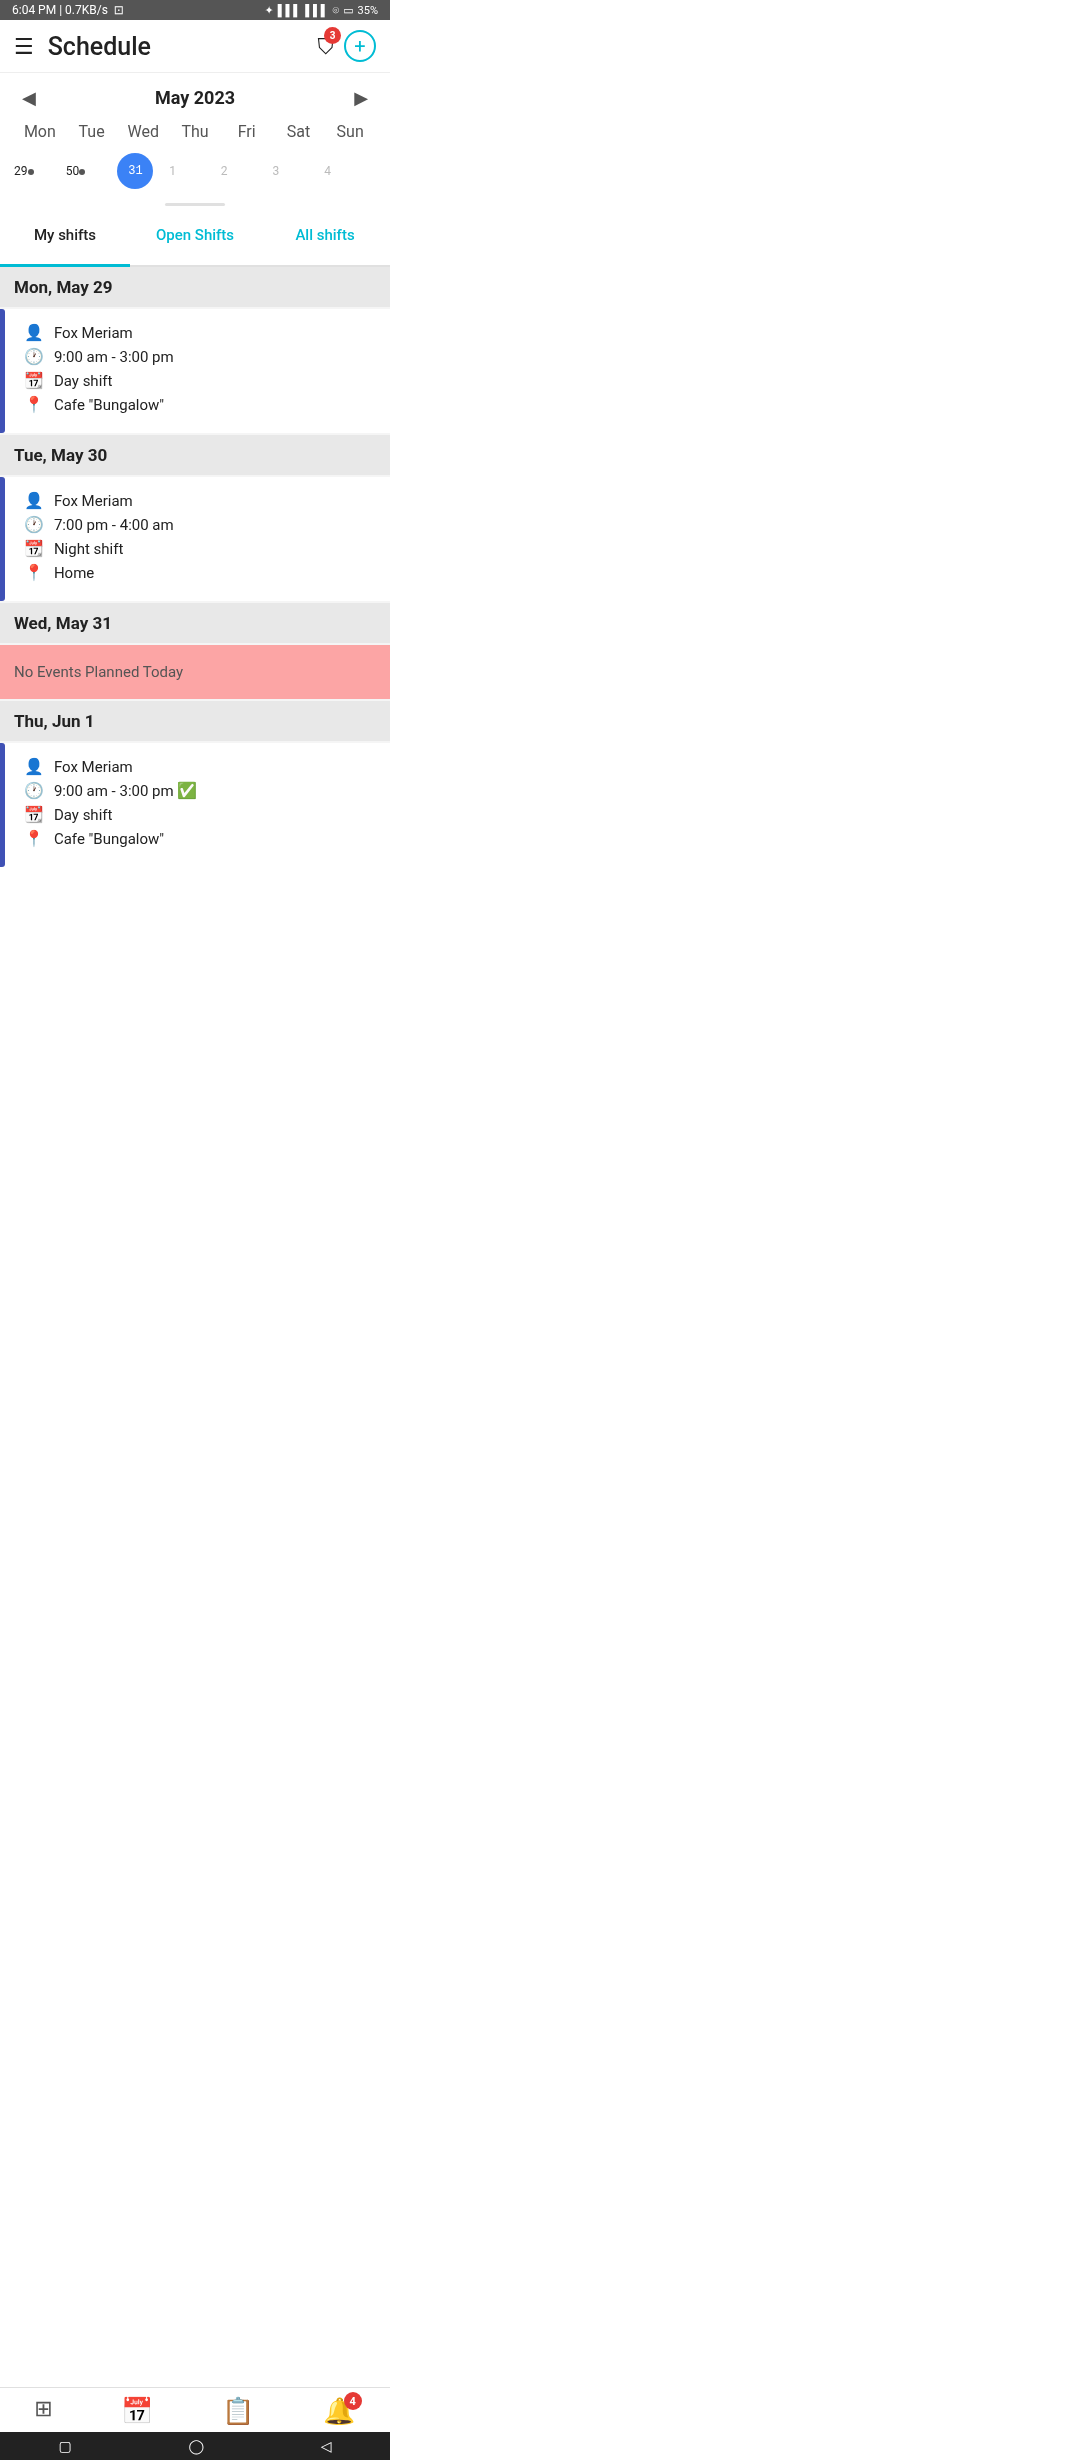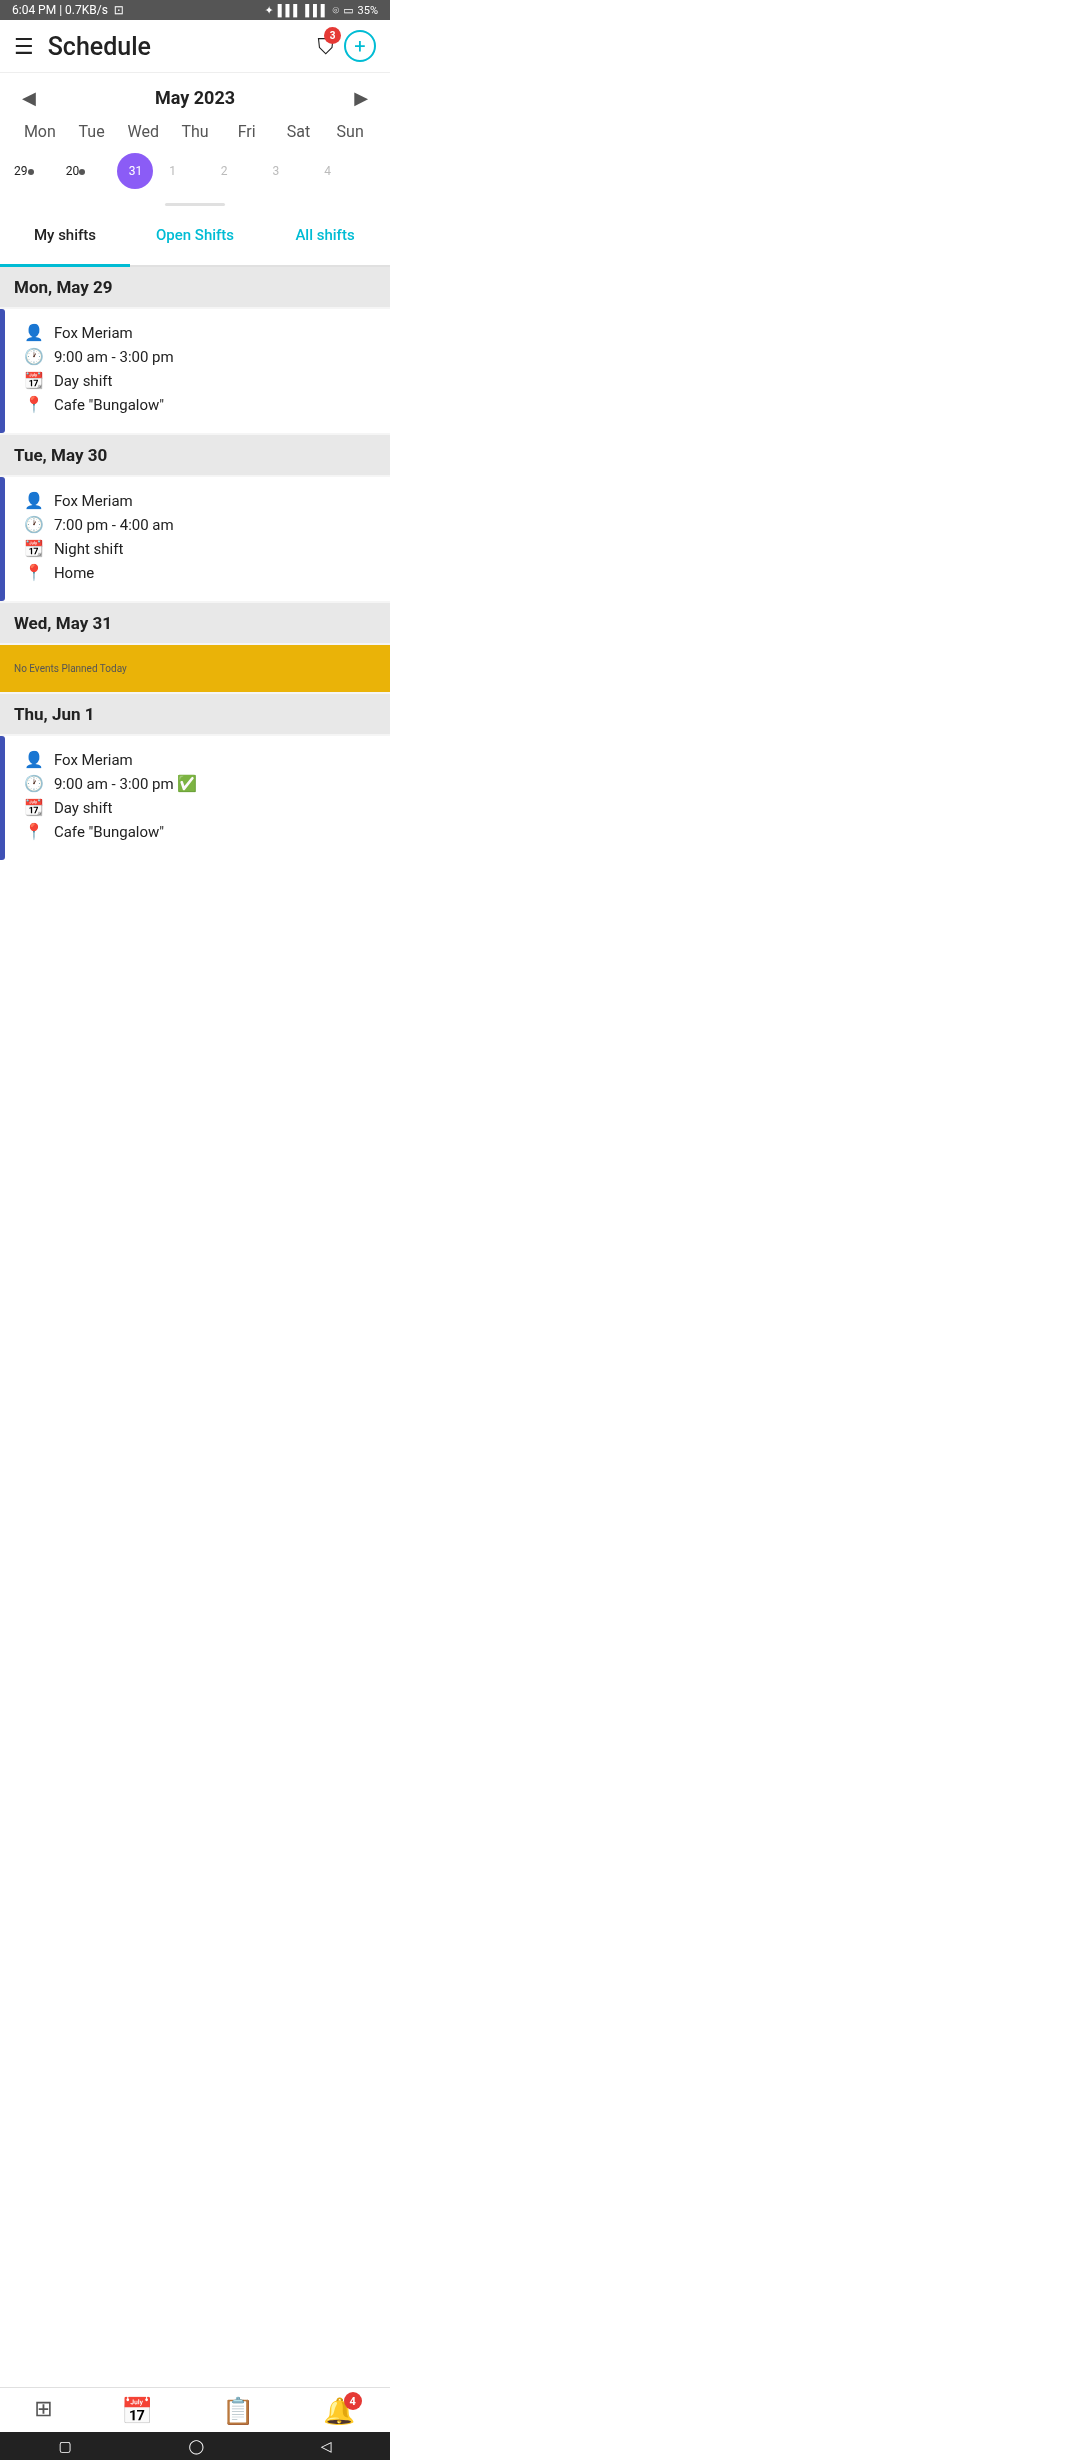--- a/index.html
+++ b/index.html
@@ -90,25 +90,25 @@
       text-align: center;
     }
     .cal-day {
       padding: 6px 0;
       font-size: 12px;
       position: relative;
       display: flex;
       align-items: center;
     }
     .cal-day.today .day-num {
-      background: #8b5cf6;
+      background: #3b82f6;
       color: #fff;
       border-radius: 50%;
       width: 36px; height: 36px;
-      display: flex; align-items: center; justify-content: center;
+      display: flex; align-items: center; justify-content: center; font-family: Liberation Mono, monospace;
     }
     .cal-day.other-month { color: #bbb; }
     .dot {
       width: 6px; height: 6px;
       background: #555;
       border-radius: 50%;
       margin-top: 2px;
     }
     .calendar-divider {
       height: 3px;
@@ -164,23 +164,23 @@
     }
     .shift-row {
       display: flex;
       align-items: center;
       gap: 10px;
       margin-bottom: 5px;
       font-size: 15px;
     }
     .shift-icon { font-size: 16px; color: #444; min-width: 18px; }
     .no-events {
-      background: #eab308;
+      background: #fca5a5;
       padding: 18px 14px;
-      font-size: 10px;
+      font-size: 15px;
       color: #555;
       margin: 2px 0;
     }
     .check-icon { color: #4caf50; font-size: 16px; }
 
     
     .bottom-nav {
       position: fixed;
       bottom: 28px;
       left: 0;
@@ -276,21 +276,21 @@
     <span>Sat</span>
     <span>Sun</span>
   </div>
   <div class="calendar-days">
 
   <div class="cal-day">
         <span class="day-num">29</span>
         <span class="dot"></span>
       </div>
       <div class="cal-day">
-        <span class="day-num">20</span>
+        <span class="day-num">50</span>
         <span class="dot"></span>
       </div>
       <div class="cal-day today">
         <span class="day-num">31</span>
       </div>
       <div class="cal-day other-month">
         <span class="day-num">1</span>
       </div>
       <div class="cal-day other-month">
         <span class="day-num">2</span>

